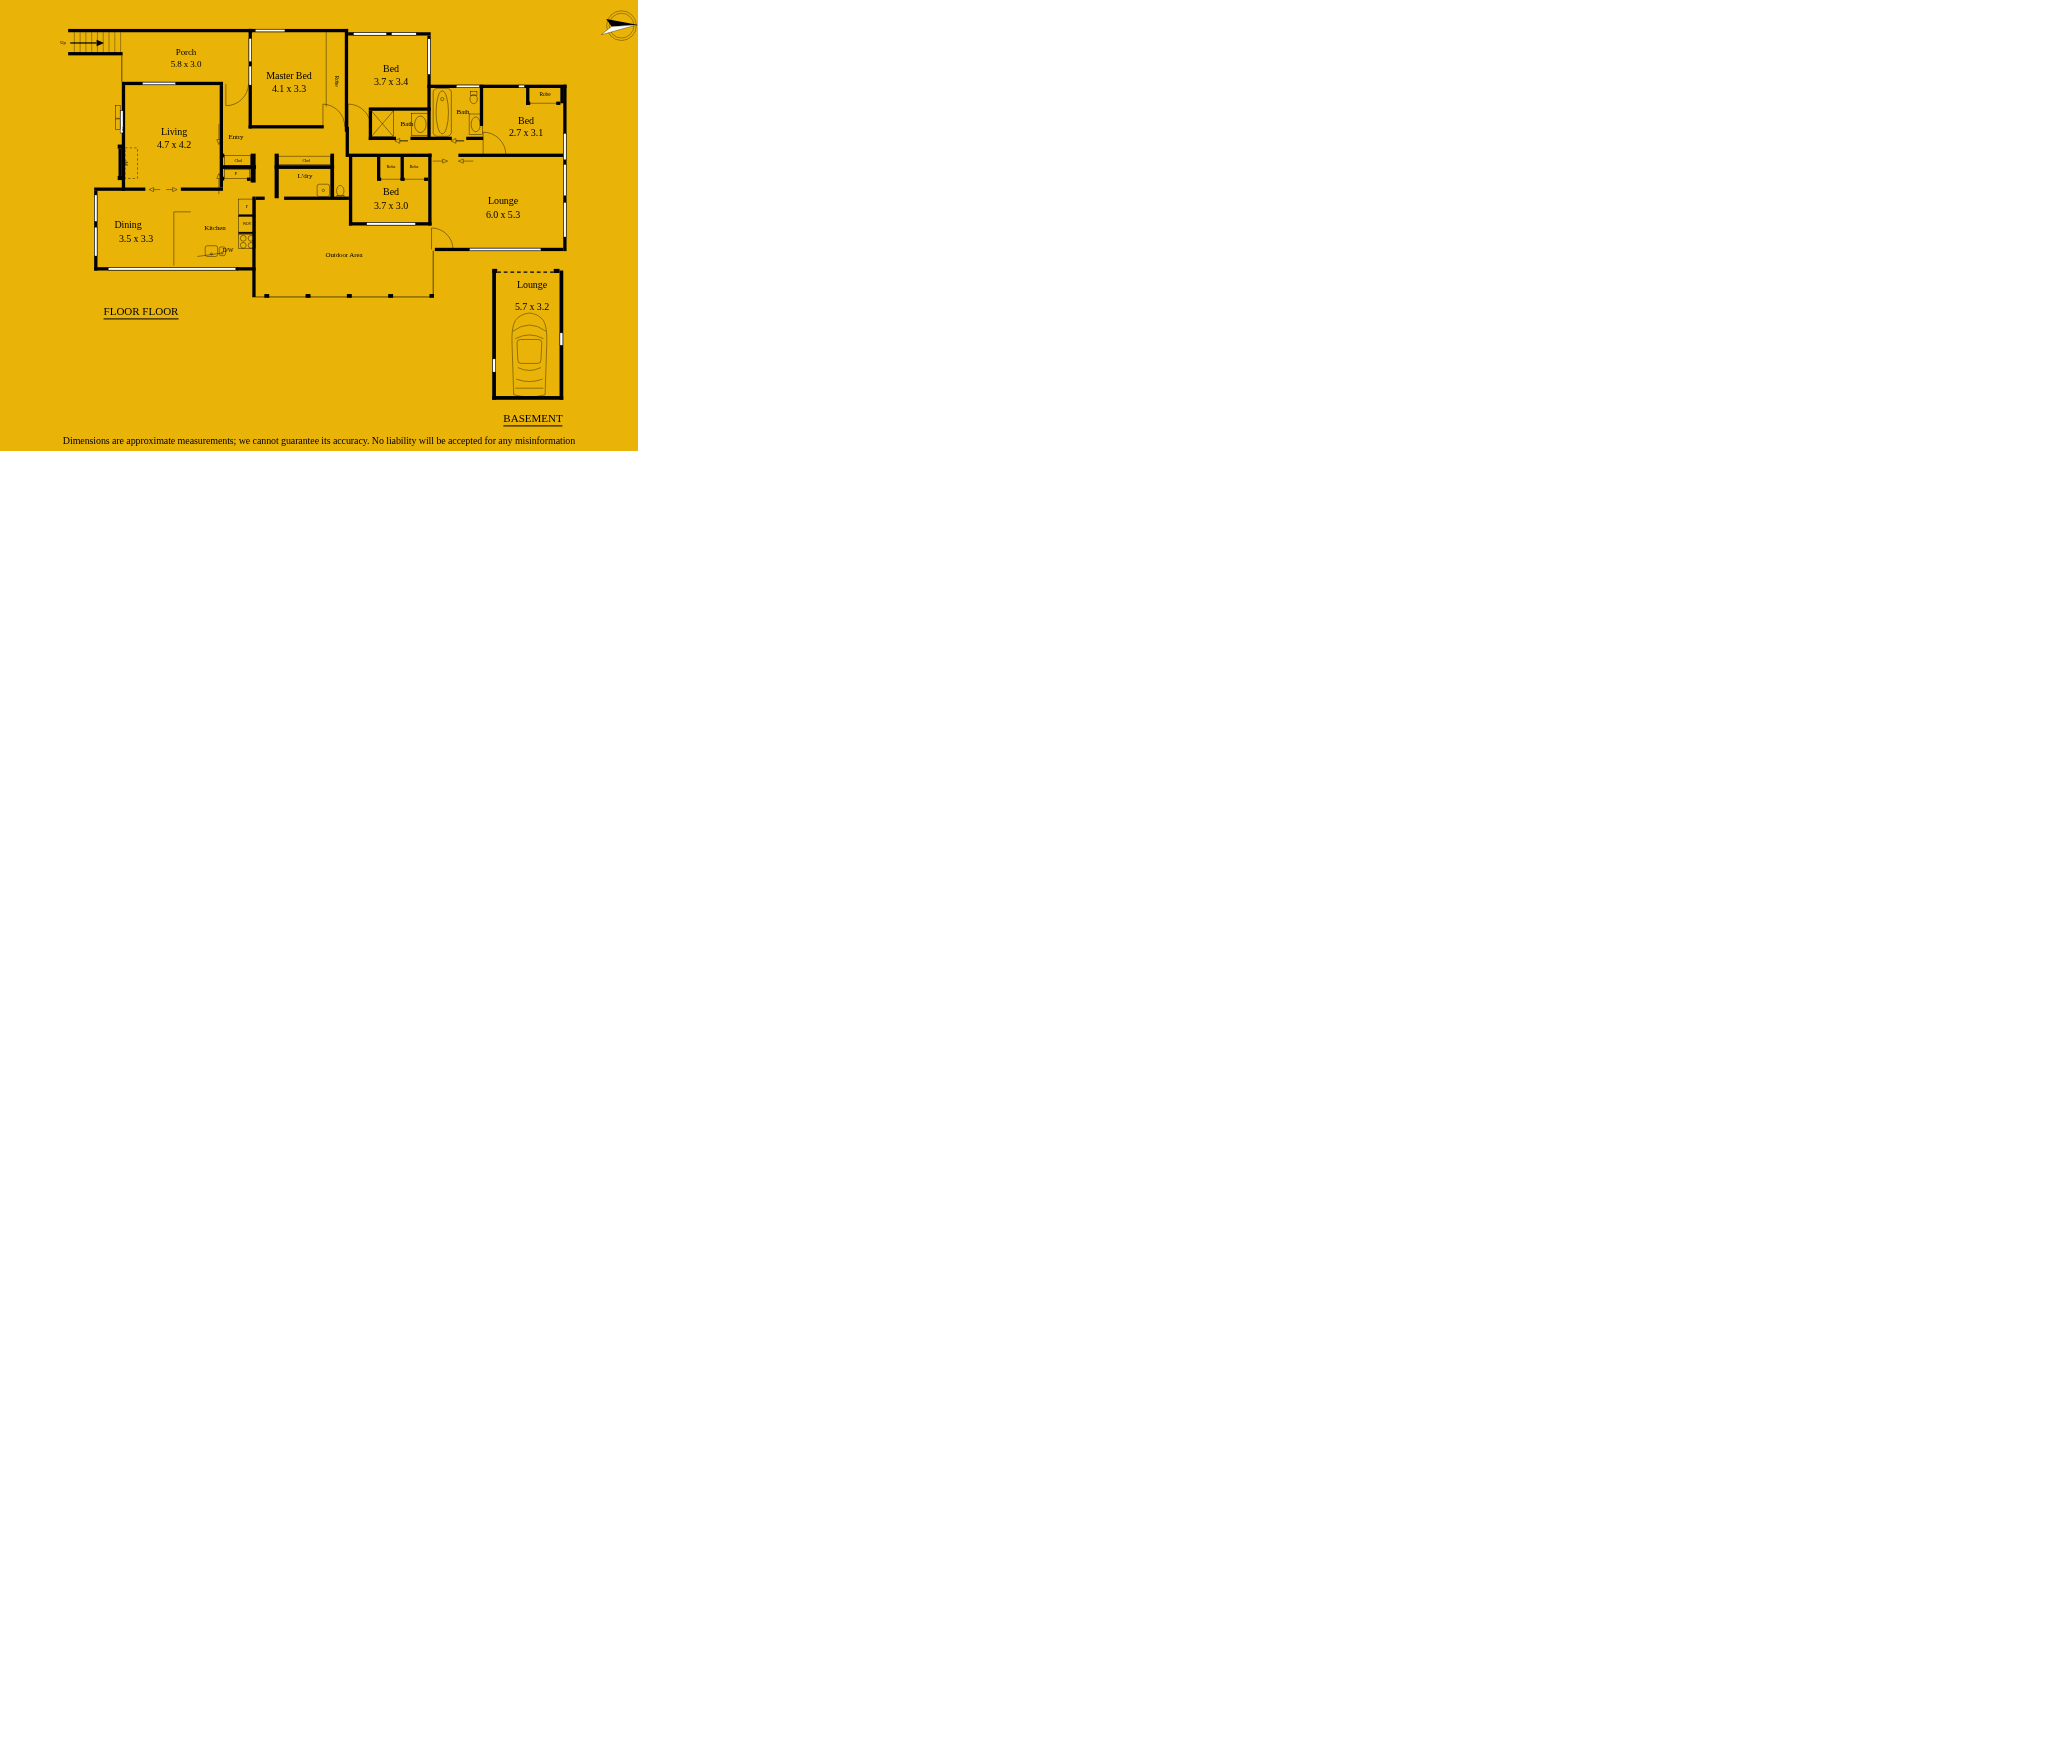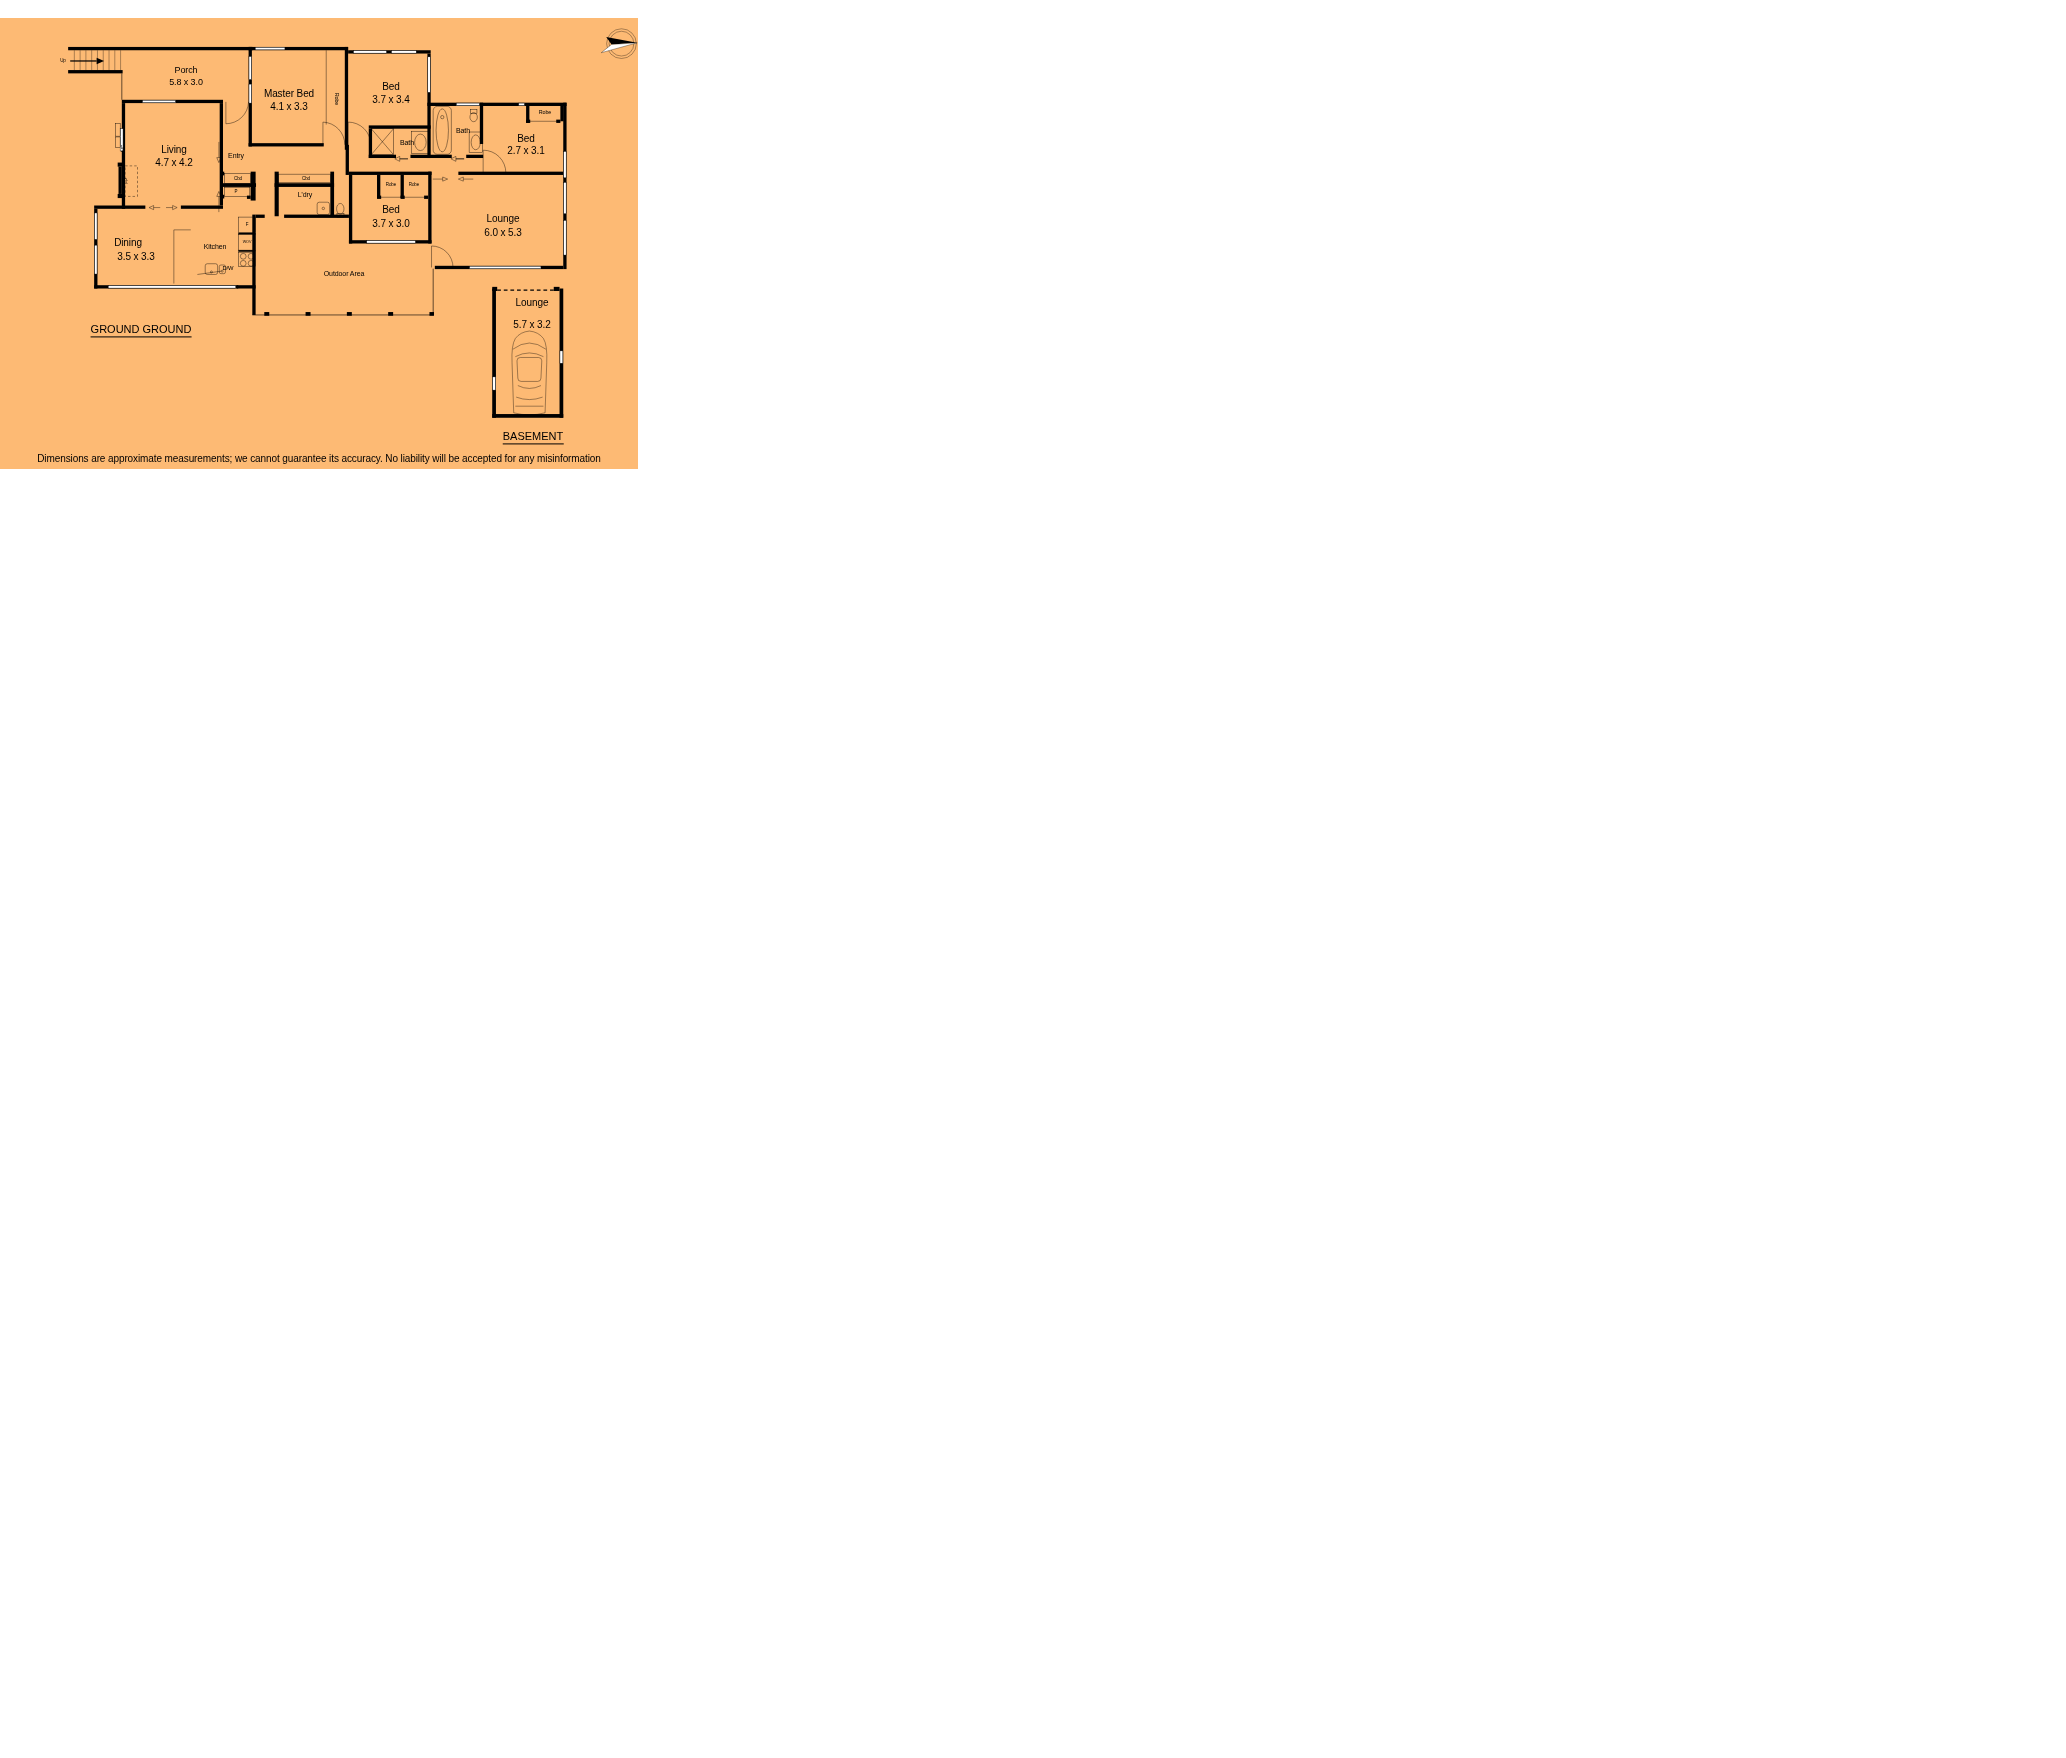--- a/index.html
+++ b/index.html
@@ -1,17 +1,17 @@
 <!DOCTYPE html>
 <html style="font-size:6.6px"><head>
 <meta charset="utf-8">
 <style>
   html,body{margin:0;padding:0;background:#fff;}
-  .plan{position:relative;width:638px;height:451px;background:#fdba74;overflow:hidden;
-        font-family:Liberation Sans, sans-serif;color:#000;margin-top:18px;}
+  .plan{position:relative;width:638px;height:451px;background:#eab308;overflow:hidden;
+        font-family:Liberation Serif, serif;color:#000;}
   .plan svg{position:absolute;left:0;top:0;}
   .lbl{position:absolute;transform:translate(-50%,-50%);white-space:nowrap;
        font-weight:500;letter-spacing:-0.1px;line-height:1;}
   .s9 {font-size:3.7px;}  .s11{font-size:4.5px;} .s12{font-size:5px;}
   .s13{font-size:5.4px;} .s14{font-size:5.8px;} .s17{font-size:7px;}
   .s22{font-size:9px;} .s24{font-size:10px;}
   .title{font-size:11px;letter-spacing:0;border-bottom:1.7px solid #000;padding-bottom:1.2px;}
   .rot-cw {transform:translate(-50%,-50%) rotate(90deg);}
   .rot-ccw{transform:translate(-50%,-50%) rotate(-90deg);}
   .disclaimer{font-size:10px;font-weight:400;}
@@ -283,18 +283,18 @@
   <div class="lbl s17" style="left:215px;top:228px">Kitchen</div>
   <div class="lbl s11" style="left:247px;top:207px">F</div>
   <div class="lbl s9" style="left:247px;top:225px">WOV</div>
   <div class="lbl s14" style="left:228px;top:251px">D/W</div>
 
   <div class="lbl s17" style="left:344px;top:255px">Outdoor Area</div>
 
   <div class="lbl s24" style="left:532px;top:285px">Lounge</div>
   <div class="lbl s24" style="left:532px;top:307px">5.7 x 3.2</div>
 
-  <div class="lbl title" style="left:141px;top:313px">GROUND GROUND</div>
+  <div class="lbl title" style="left:141px;top:313px">FLOOR FLOOR</div>
   <div class="lbl title" style="left:533px;top:420px">BASEMENT</div>
 
   <div class="lbl disclaimer" style="left:319px;top:441px">Dimensions are approximate measurements; we cannot guarantee its accuracy. No liability will be accepted for any misinformation</div>
 </div>
 
 
 </body></html>

